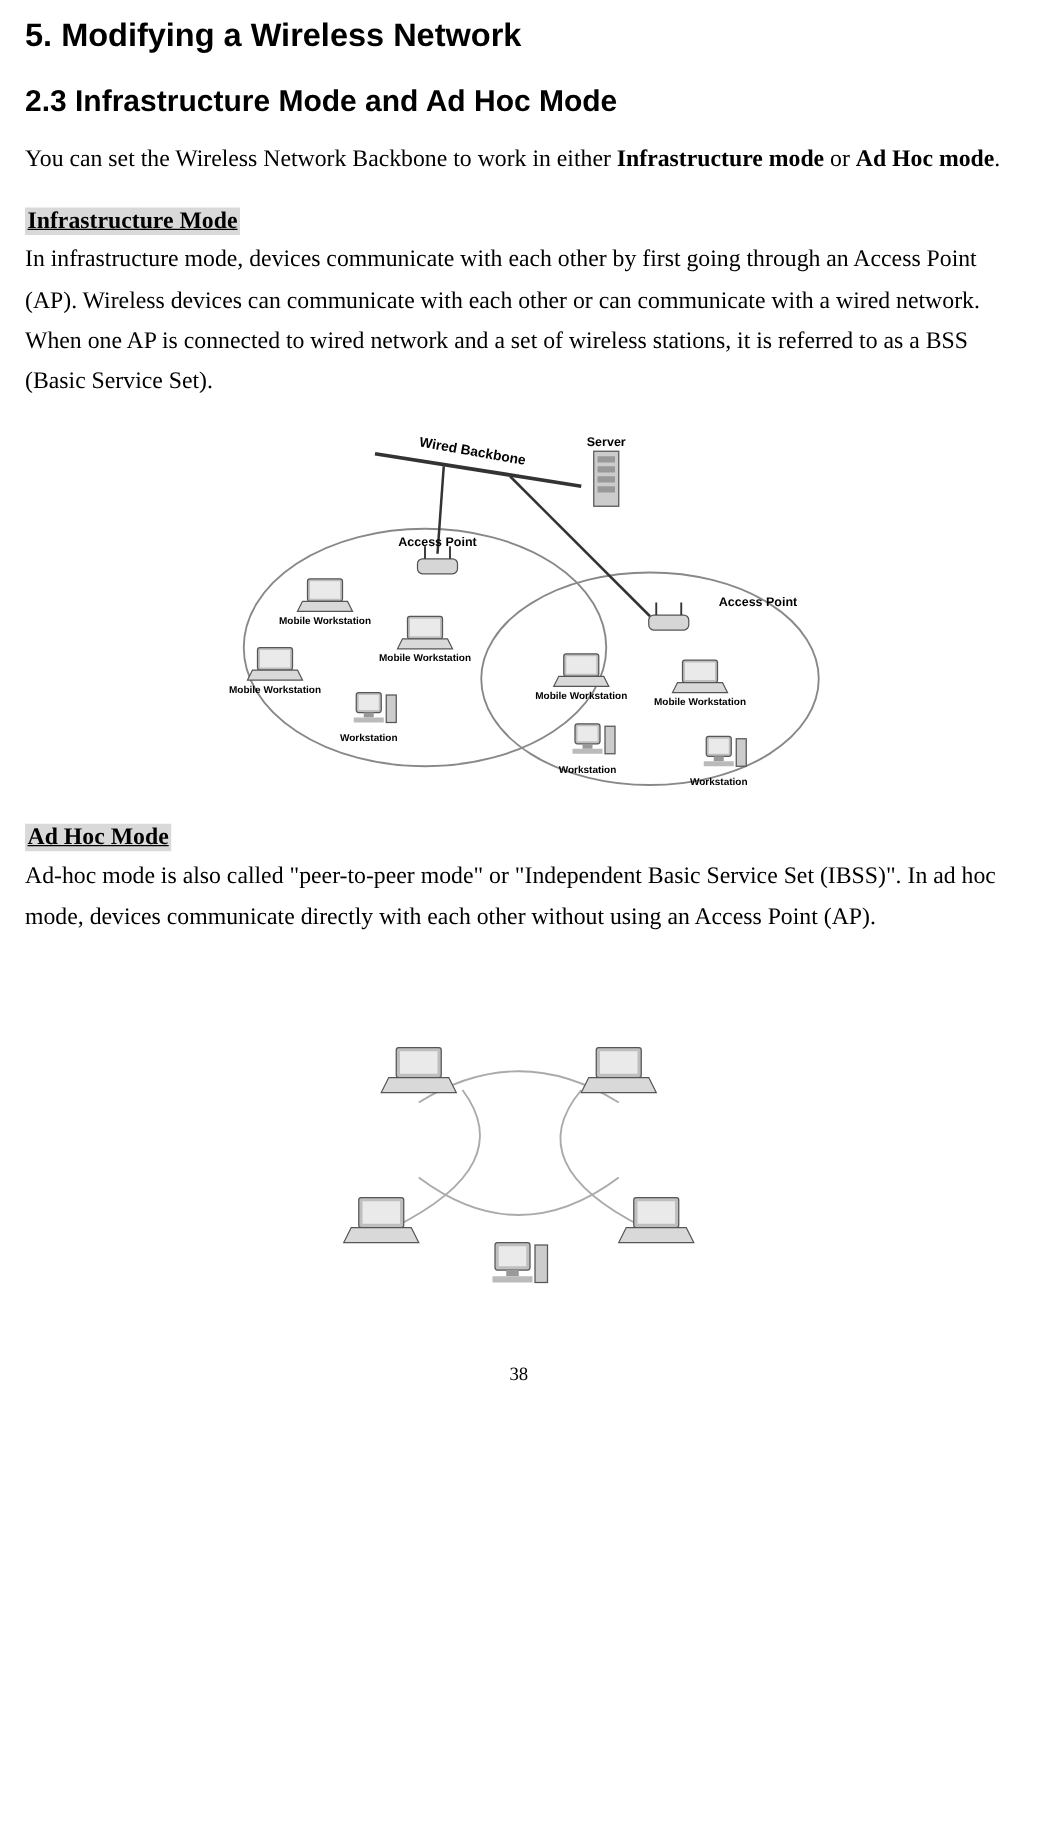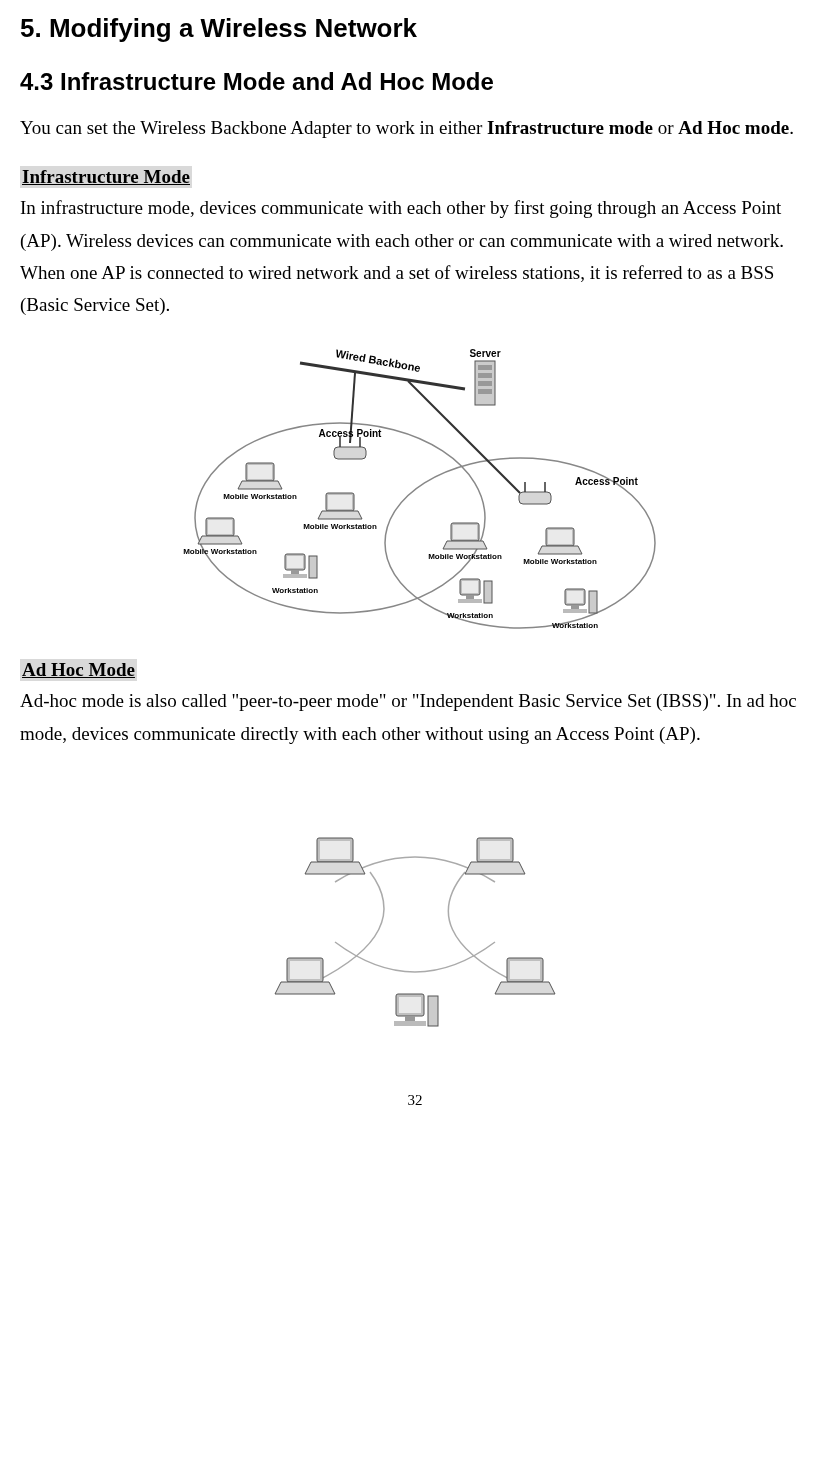--- a/index.html
+++ b/index.html
@@ -57,24 +57,24 @@
       margin-top: 20px;
     }
   </style>
 </head>
 <body>
 
 
 
 <h1 class="section-heading">5. Modifying a Wireless Network</h1>
 
-<h2 class="subsection-heading">4.3 Infrastructure Mode and Ad Hoc Mode</h2>
+<h2 class="subsection-heading">2.3 Infrastructure Mode and Ad Hoc Mode</h2>
 
 <p class="body-text">
-  <span>You can set the Wireless Backbone Adapter to work in either </span><span class="bold-inline">Infrastructure mode</span><span> or </span><span class="bold-inline">Ad Hoc mode</span><span>.</span>
+  <span>You can set the Wireless Network Backbone to work in either </span><span class="bold-inline">Infrastructure mode</span><span> or </span><span class="bold-inline">Ad Hoc mode</span><span>.</span>
 </p>
 
 <div class="mode-label">Infrastructure Mode</div>
 <p class="body-text">In infrastructure mode, devices communicate with each other by first going through an Access Point (AP).   Wireless devices can communicate with each other or can communicate with a wired network.  When one AP is connected to wired network and a set of wireless stations, it is referred to as a BSS (Basic Service Set).</p>
 
 <div class="diagram-wrapper">
   <svg class="diagram" width="500" height="300" viewBox="0 0 500 300">
     <defs>
       <g id="laptop">
         <rect x="-14" y="-10" width="28" height="18" rx="2" fill="#bfbfbf" stroke="#555" stroke-width="1"></rect>
@@ -167,16 +167,16 @@
     </g>
 
     <use href="#laptop2" x="120" y="80"></use>
     <use href="#laptop2" x="280" y="80"></use>
     <use href="#laptop2" x="90" y="200"></use>
     <use href="#laptop2" x="310" y="200"></use>
     <use href="#desktop2" x="195" y="240"></use>
   </svg>
 </div>
 
-<div class="page-number">32</div>
+<div class="page-number">38</div>
 
 
 
 
 </body></html>

